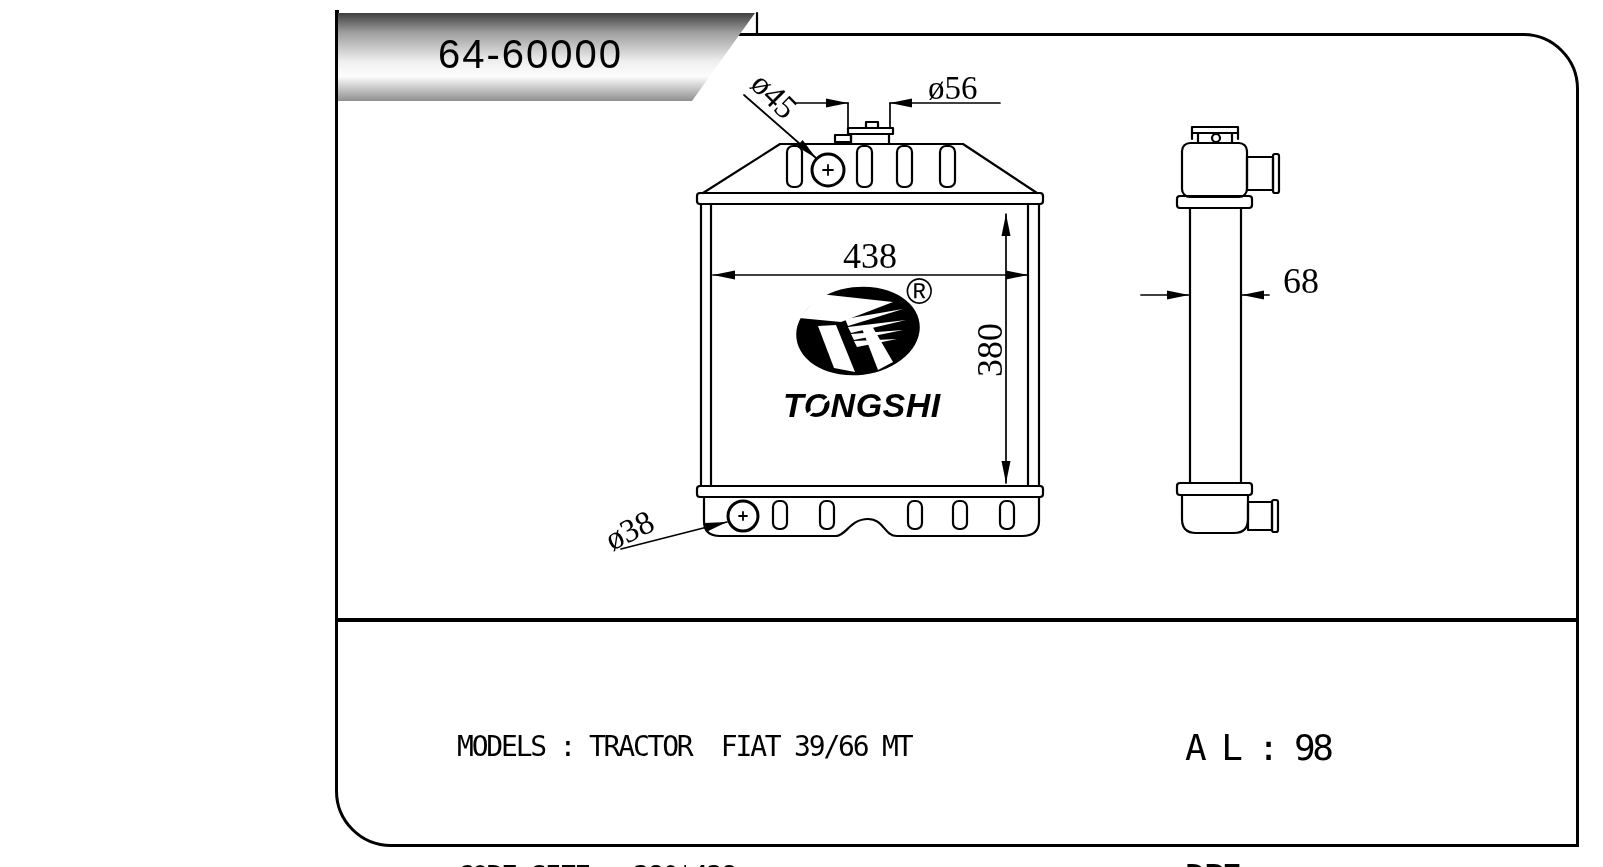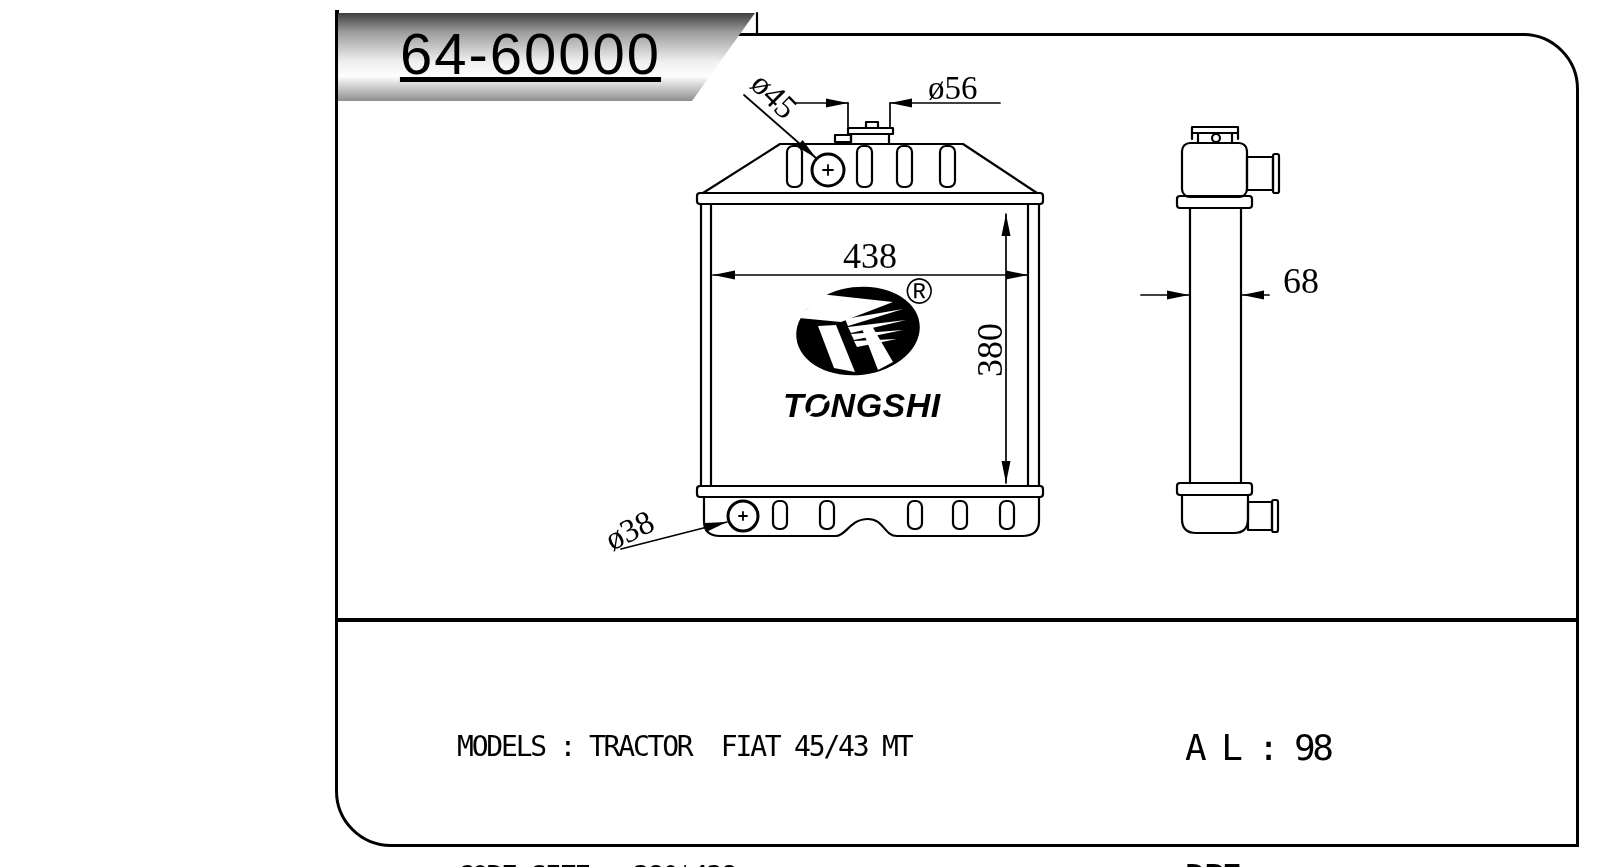--- a/index.html
+++ b/index.html
@@ -9,22 +9,22 @@
   #frame{position:absolute;left:335px;top:33px;width:1244px;height:814px;
          border:3.5px solid #000;border-radius:0 56px 0 56px;box-sizing:border-box;}
   #left-stub{position:absolute;left:335px;top:10px;width:3.5px;height:26px;background:#000;}
   #divider{position:absolute;left:335px;top:618px;width:1244px;height:3.5px;background:#000;}
   
   #badge{position:absolute;left:338px;top:13px;width:419px;height:88px;
          background:linear-gradient(#3f3f3f,#9d9d9d 22%,#efefef 55%,#fdfdfd 72%,#8f8f8f 100%);
          clip-path:polygon(0 0,417px 0,354px 100%,0 100%);
          display:flex;align-items:center;justify-content:center;
          padding-right:34px;padding-bottom:6px;box-sizing:border-box;}
-  #badge span{font-family:"Liberation Sans",sans-serif;font-size:58px;letter-spacing:2px;
-         color:#000;line-height:1;text-decoration:underline;}
+  #badge span{font-family:"Liberation Sans",sans-serif;font-size:40px;letter-spacing:2px;
+         color:#000;line-height:1;}
   
   .spec-col{position:absolute;color:#000;white-space:pre;}
   #spec-left{left:457px;top:638px;font-size:28px;letter-spacing:-2.2px;line-height:43.4px;}
   #spec-right{left:1185px;top:639px;font-size:36px;letter-spacing:-3.5px;line-height:43.4px;}
   svg text{stroke:none;fill:#000;}
   .dimtxt{font-family:"Liberation Serif",serif;font-size:36px;}
   .dimtxt-s{font-family:"Liberation Serif",serif;font-size:33px;}
 </style>
 </head>
 <body>
@@ -173,21 +173,21 @@
         <polygon points="818,326 836,325 855,372 834,368"></polygon>
         <polygon points="861,326 872,326 893,362 878,370"></polygon>
       </g>
       <text x="906" y="304" style="font-family:'Liberation Sans',sans-serif;font-size:36px;">®</text>
       <text x="783" y="417" font-style="italic" font-weight="bold" letter-spacing="0.5" style="font-family:'Liberation Sans',sans-serif;font-size:34px;">TONGSHI</text>
       <line x1="834" y1="394" x2="805" y2="417" stroke="#fff" stroke-width="3.5"></line>
     </g>
   </svg>
 
   <div id="spec-left" class="spec-col">
-    <div>MODELS : TRACTOR  FIAT 45/43 MT</div>
+    <div>MODELS : TRACTOR  FIAT 39/66 MT</div>
     <div>CORE SIZE : 380*438</div>
     
     
   </div>
 
   <div id="spec-right" class="spec-col">
     <div>A L : 98</div>
     <div>DPI :</div>
     
     

